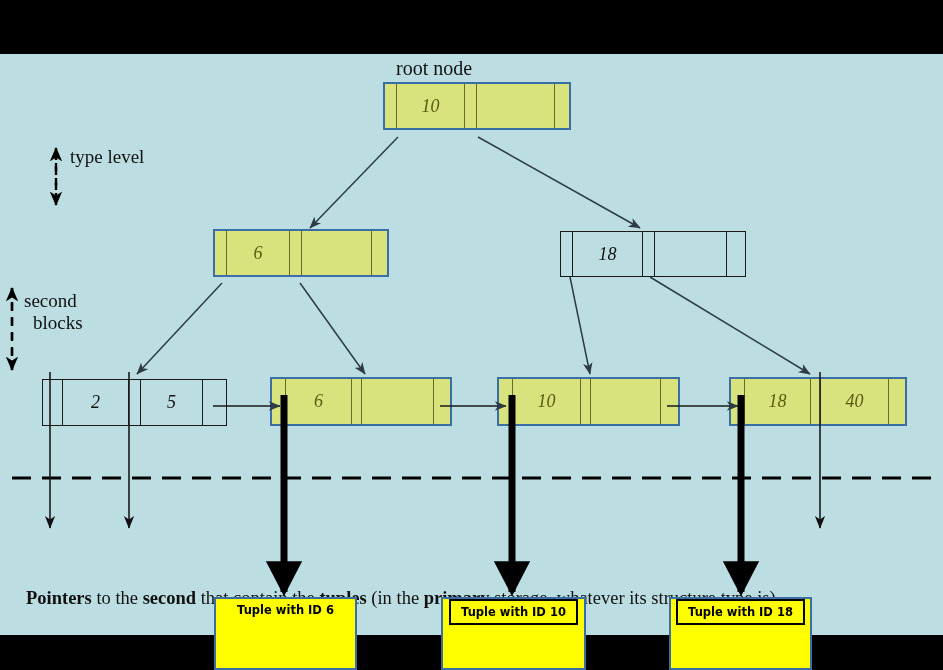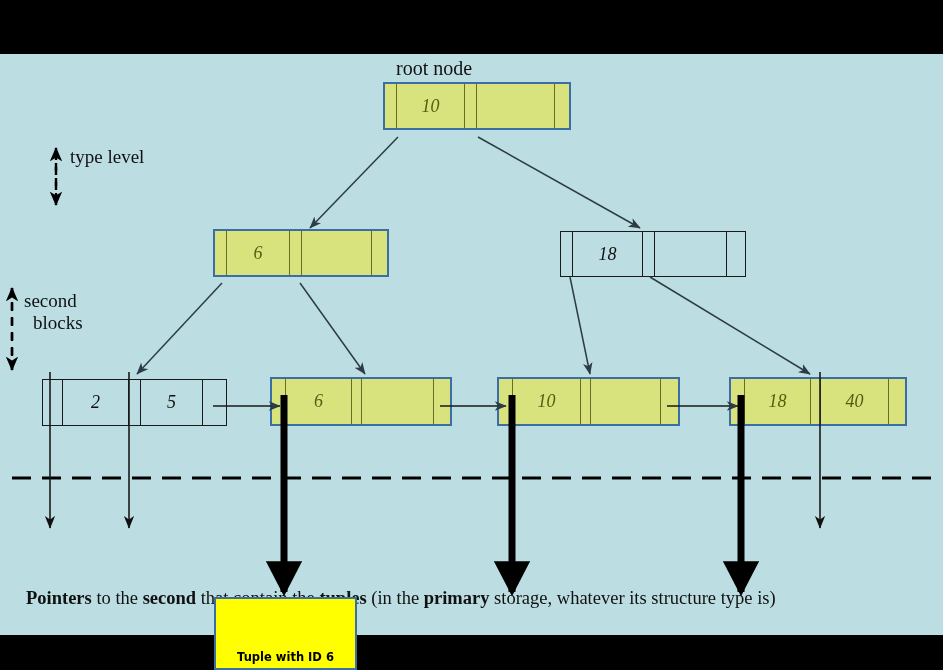--- a/index.html
+++ b/index.html
@@ -90,21 +90,21 @@
     white-space: nowrap;
   }
   #caption b { font-weight: bold; margin-top: 13px; }
 
   
   .tuple-box {
     position: absolute;
     background: #FFFF00;
     border: 2px solid #3b6ea5;
     display: flex;
-    align-items: flex-end;
+    align-items: flex-start;
     justify-content: center;
   }
   .tuple-inner {
     font-family: "DejaVu Sans", sans-serif;
     font-size: 11.5px;
     font-weight: bold;
     color: #000;
     letter-spacing: 0px;
     padding: 4px 10px;
     white-space: nowrap;
@@ -192,21 +192,27 @@
     <div id="caption">
       <b>Pointers</b><span> to the </span><b>second</b><span> that contain the </span><b>tuples</b><span> (in the </span><b>primary</b><span> storage, whatever its structure type is)</span>
     </div>
 
   </div>
 
   <div class="tuple-box" style="left:214px; top:597px; width:143px; height:73px;">
     <div class="tuple-inner">Tuple with ID 6</div>
   </div>
 
-
+  <div class="tuple-box" style="left:441px; top:597px; width:145px; height:73px;">
+    <div class="tuple-inner framed">Tuple with ID 10</div>
+  </div>
+
+  <div class="tuple-box" style="left:669px; top:597px; width:143px; height:73px;">
+    <div class="tuple-inner framed">Tuple with ID 18</div>
+  </div>
 
   <svg class="overlay" viewBox="0 0 943 670">
     <defs>
       <marker id="arrThin" markerWidth="9" markerHeight="9" refX="7.5" refY="3.2" orient="auto" markerUnits="strokeWidth">
         <path d="M0,0 L8,3.2 L0,6.4 L2.2,3.2 z" fill="#2d3c44"></path>
       </marker>
       <marker id="arrThinDown" markerWidth="9" markerHeight="9" refX="7.5" refY="3.2" orient="auto" markerUnits="strokeWidth">
         <path d="M0,0 L8,3.2 L0,6.4 L2.2,3.2 z" fill="#111"></path>
       </marker>
       <marker id="arrThick" markerWidth="5.2" markerHeight="5.2" refX="4.4" refY="2.6" orient="auto" markerUnits="strokeWidth">

